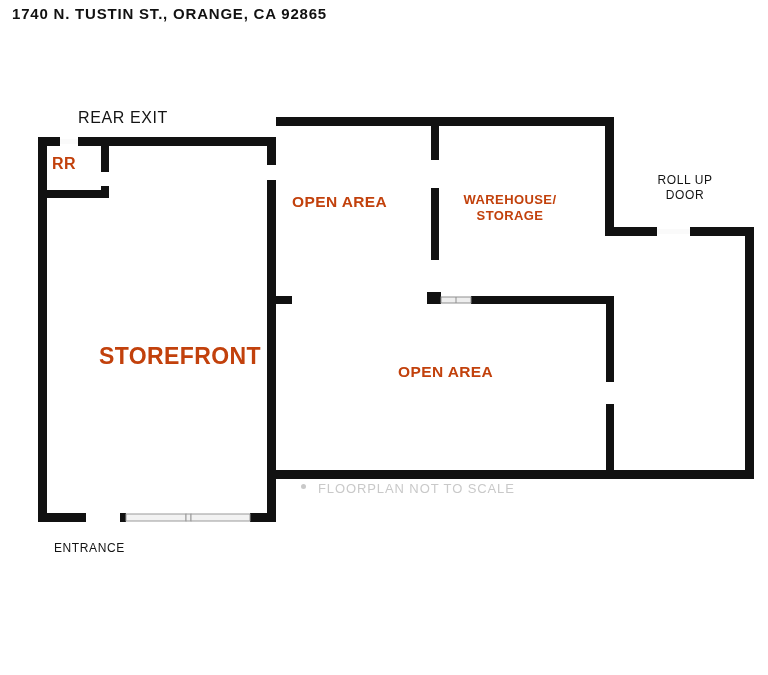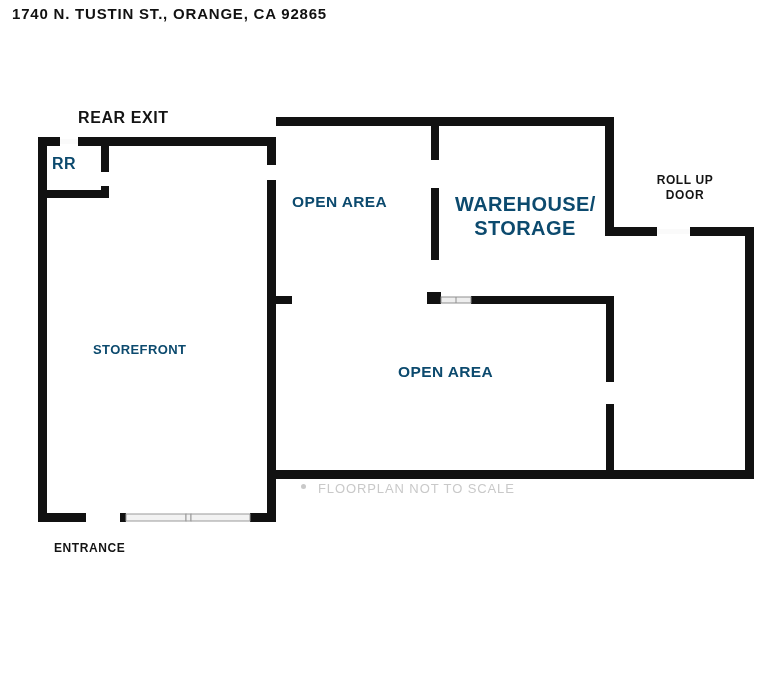--- a/index.html
+++ b/index.html
@@ -30,51 +30,51 @@
     position: absolute;
     left: 0;
     top: 0;
     width: 768px;
     height: 675px;
   }
 
   .room-label {
     position: absolute;
     font-weight: bold;
-    color: #0c4a6e;
+    color: #c2410c;
     letter-spacing: 0.4px;
     text-align: center;
     white-space: nowrap;
     line-height: 1.22;
   }
 
   .callout-label {
     position: absolute;
-    font-weight: bold;
+    font-weight: normal;
     color: #141414;
     letter-spacing: 0.6px;
     text-align: center;
     white-space: nowrap;
     line-height: 1.25;
   }
 
   .scale-note {
     position: absolute;
     font-size: 13px;
     font-weight: normal;
     color: #c9c9c9;
     letter-spacing: 0.9px;
     white-space: nowrap;
   }
 
   
   #label-rr          { left: 52px;  top: 154px; font-size: 16px; }
-  #label-storefront  { left: 93px;  top: 342px; font-size: 13px; }
+  #label-storefront  { left: 99px;  top: 342px; font-size: 23px; }
   #label-open-top    { left: 292px; top: 193px; font-size: 15.5px; }
-  #label-warehouse   { left: 440px; top: 192px; font-size: 20px; width: 140px; margin-left: 15px; }
+  #label-warehouse   { left: 440px; top: 192px; font-size: 13px; width: 140px; }
   #label-open-bottom { left: 398px; top: 363px; font-size: 15.5px; }
   #label-rear-exit   { left: 78px;  top: 108px; font-size: 16px; }
   #label-rollup      { left: 630px; top: 173px; font-size: 12px; width: 110px; }
   #label-entrance    { left: 54px;  top: 541px; font-size: 12px; }
   #scale-note-text   { left: 318px; top: 481px; }
   #scale-note-dot    { left: 301px; top: 484px; width: 5px; height: 5px;
                        border-radius: 50%; background: #c9c9c9; position: absolute; }
 </style>
 </head>
 <body>

